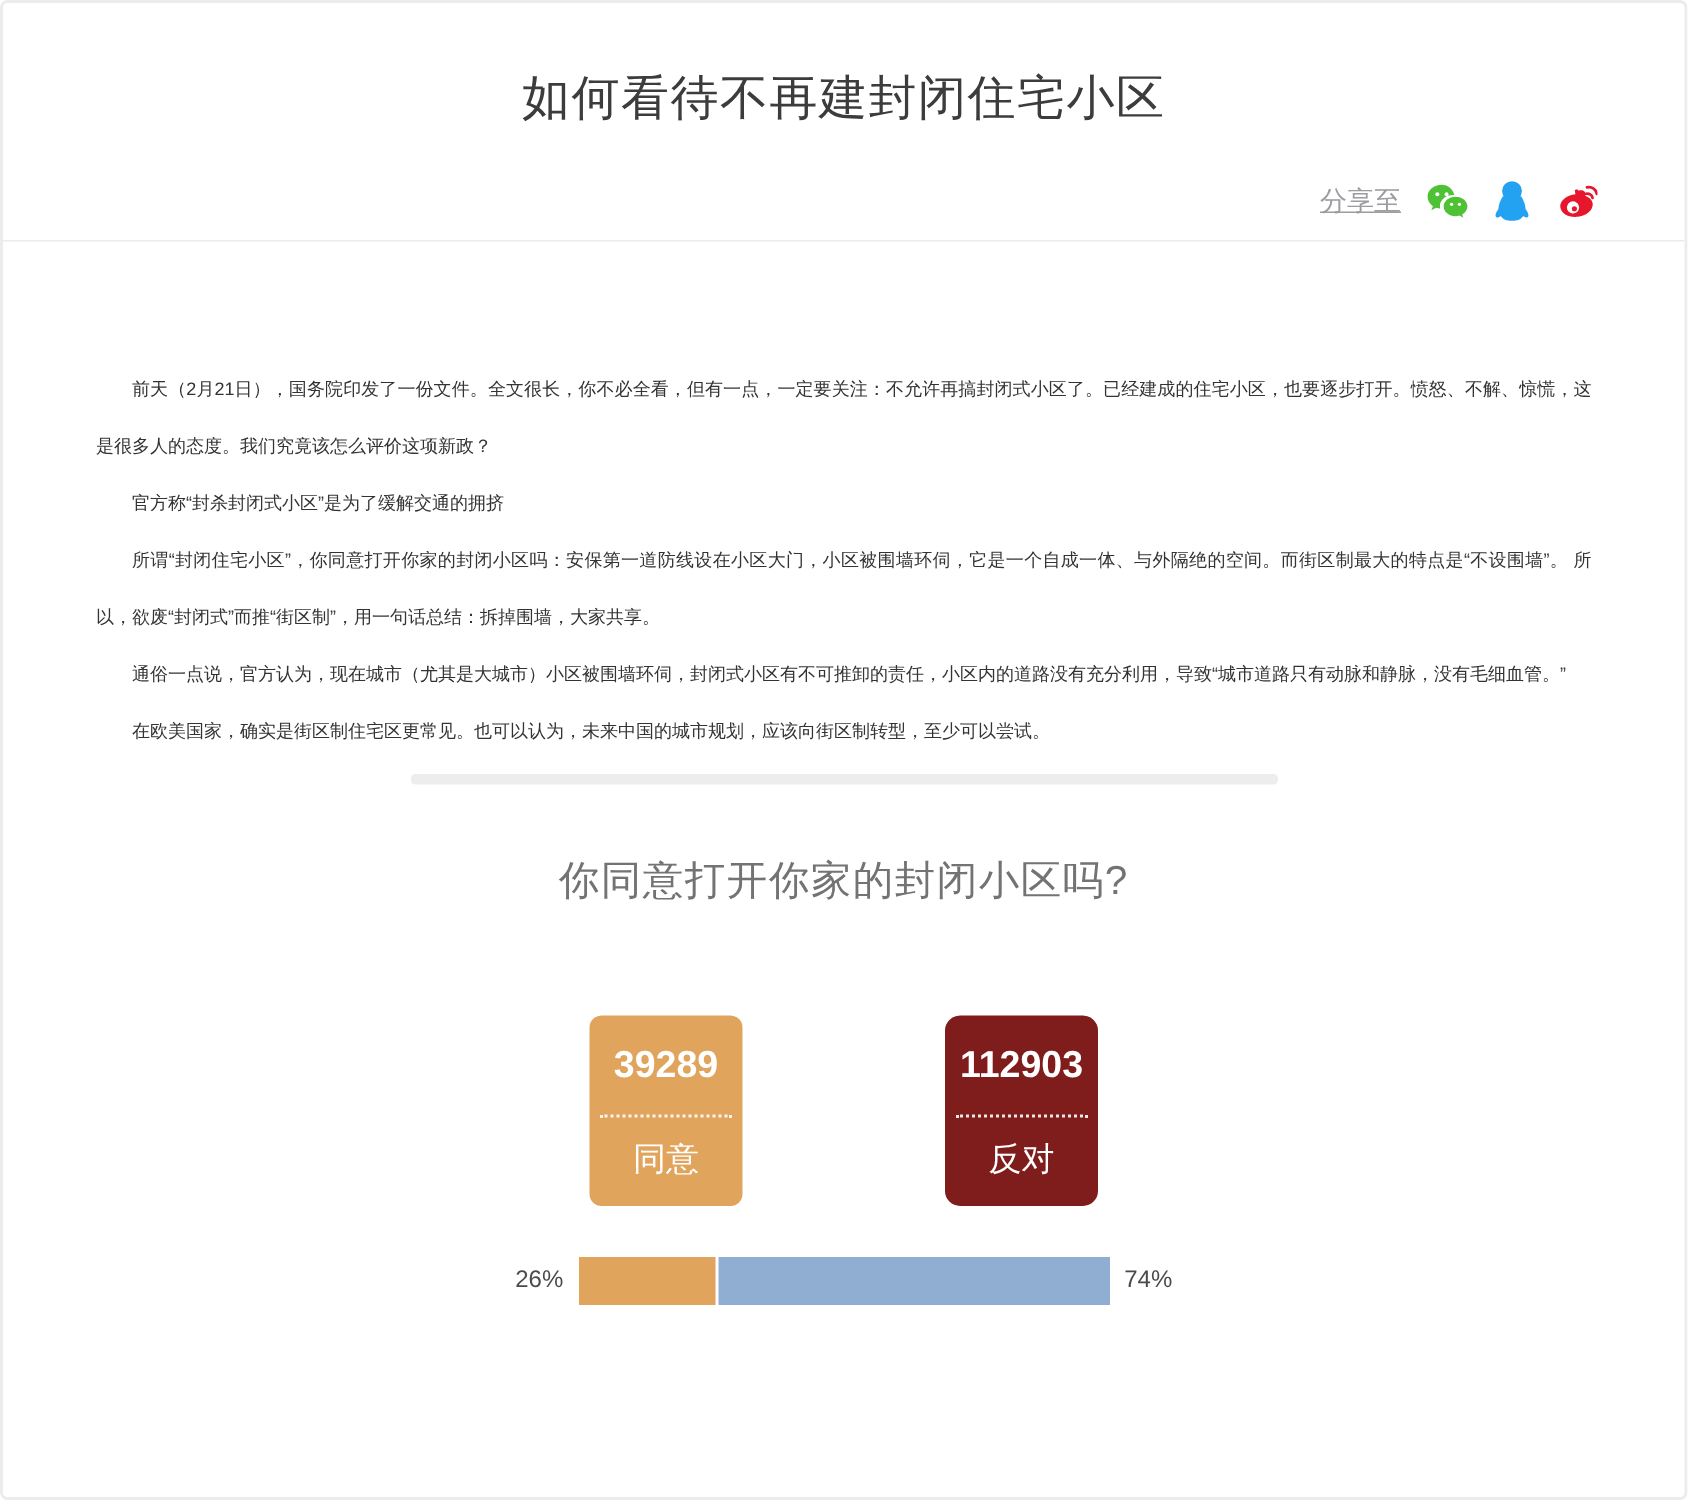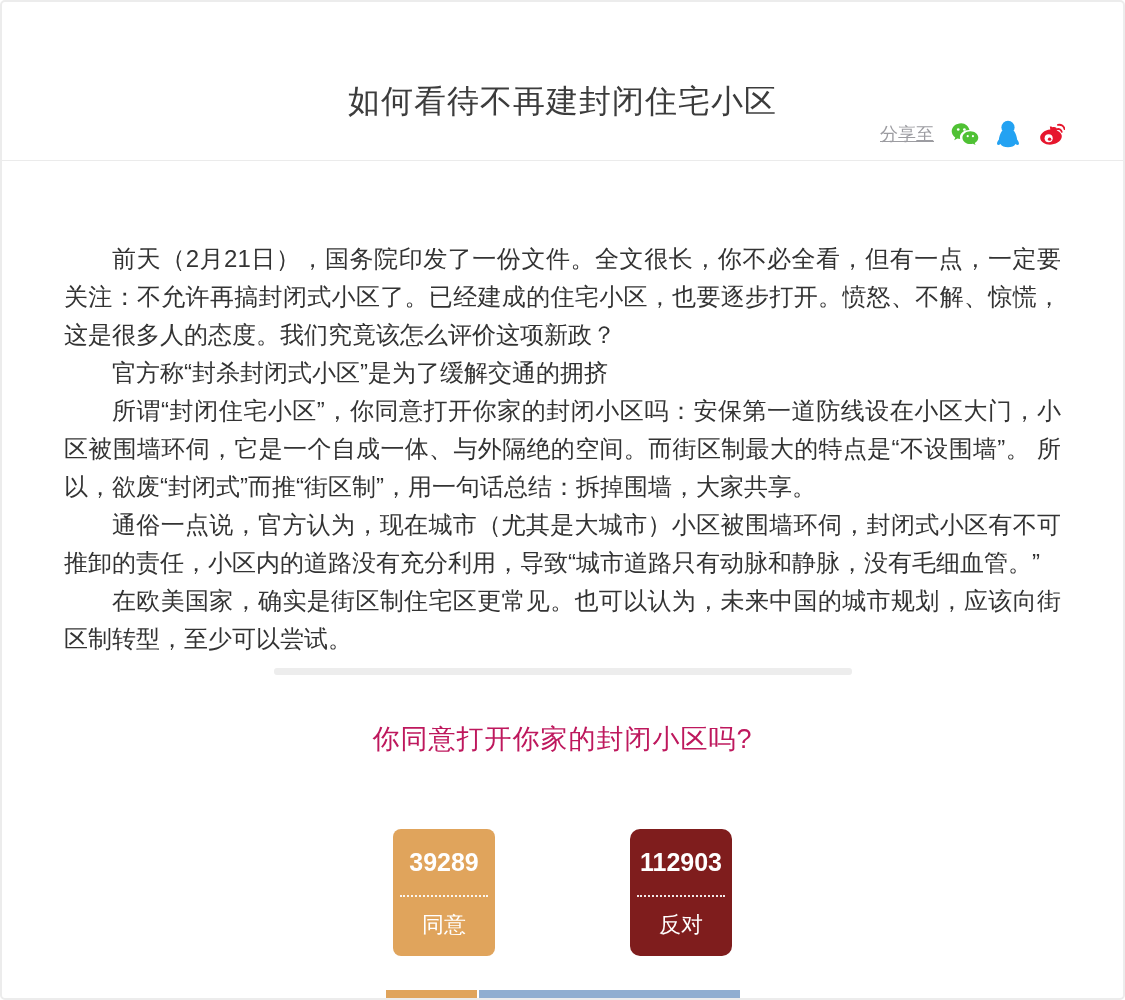--- a/index.html
+++ b/index.html
@@ -4,45 +4,45 @@
 <style>
   html,body { margin:0; padding:0; background:#fff; }
   body { font-family:"Liberation Sans","DejaVu Sans",sans-serif; color:#333; }
   .page {
     width:1125px; height:1000px; box-sizing:border-box;
     border:2px solid #ececec; border-radius:5px; background:#fff; overflow:hidden;
   }
   
   .header { height:158px; border-bottom:1px solid #ebebeb; position:relative; }
   .title {
-    margin:0; padding-top:78px; text-align:center;
+    margin:0; padding-top:42px; text-align:center;
     font-size:32px; font-weight:400; letter-spacing:1px; color:#3c3c3c;
   }
   .share-row {
     position:absolute; right:58px; top:118px;
     display:flex; align-items:center; gap:15px;
   }
   .share-label { color:#9c9ca1; font-size:18px; margin-right:2px;text-decoration:underline; }
   .share-icon { display:inline-flex; width:28px; height:28px; cursor:pointer; text-decoration:none; }
   .share-icon svg { width:100%; height:100%; }
   
   .content { padding:79px 62px 0 62px; }
   .content p {
-    margin:0; font-size:24px; line-height:38px; color:#333;
+    margin:0; font-size:12px; line-height:38px; color:#333;
     text-indent:2em; text-align:justify;
   }
   .divider {
     width:578px; height:7px; background:#ededed; border-radius:3px;
     margin:10px auto 0 auto;
   }
   
   .poll { text-align:center; }
   .poll-title {
     margin:46px 0 0 0; font-size:27px; font-weight:400;
-    color:#be185d; letter-spacing:1px;
+    color:#737373; letter-spacing:1px;
   }
   .poll-boxes { display:flex; justify-content:center; gap:135px; margin-top:54px; }
   .poll-box {
     width:102px; height:127px; border-radius:8px; color:#fff; cursor:pointer;margin-top:18px;
   }
   .poll-value { line-height:66px; font-size:25px; font-weight:bold; }
   .poll-sep { margin:0 7px; border-top:2px dotted rgba(255,255,255,0.9); }
   .poll-label { line-height:56px; font-size:22px; }
   .poll-bar-row {
     display:flex; align-items:center; justify-content:center;

